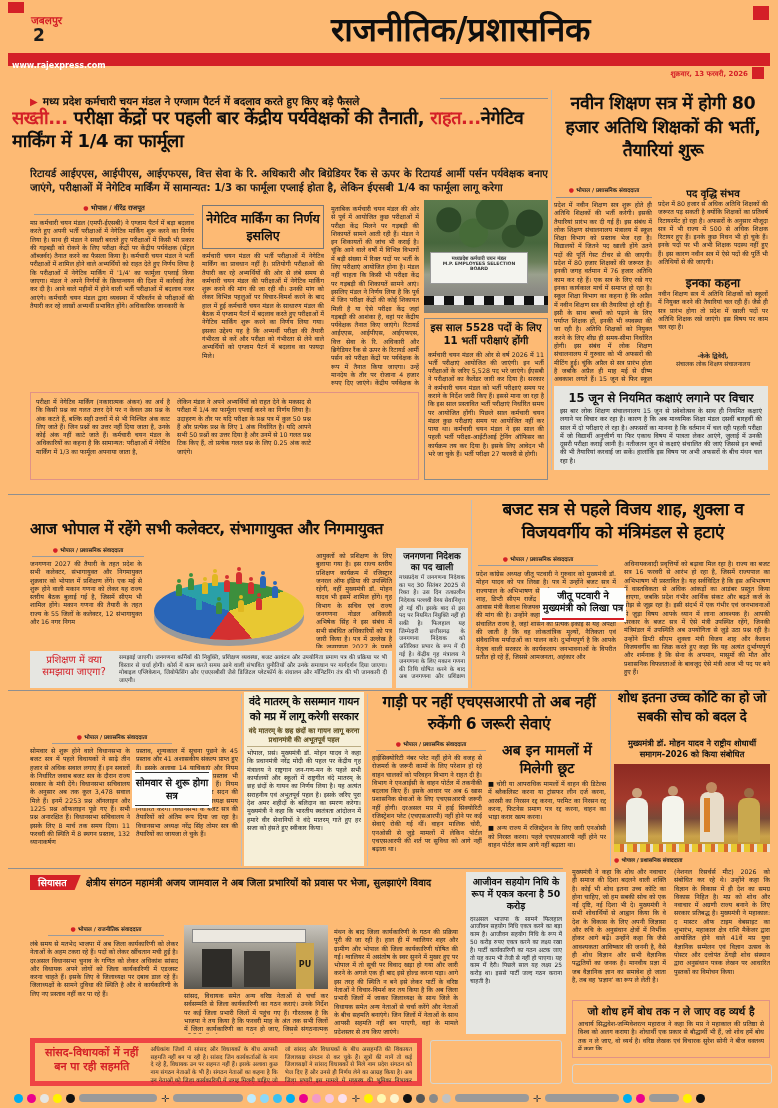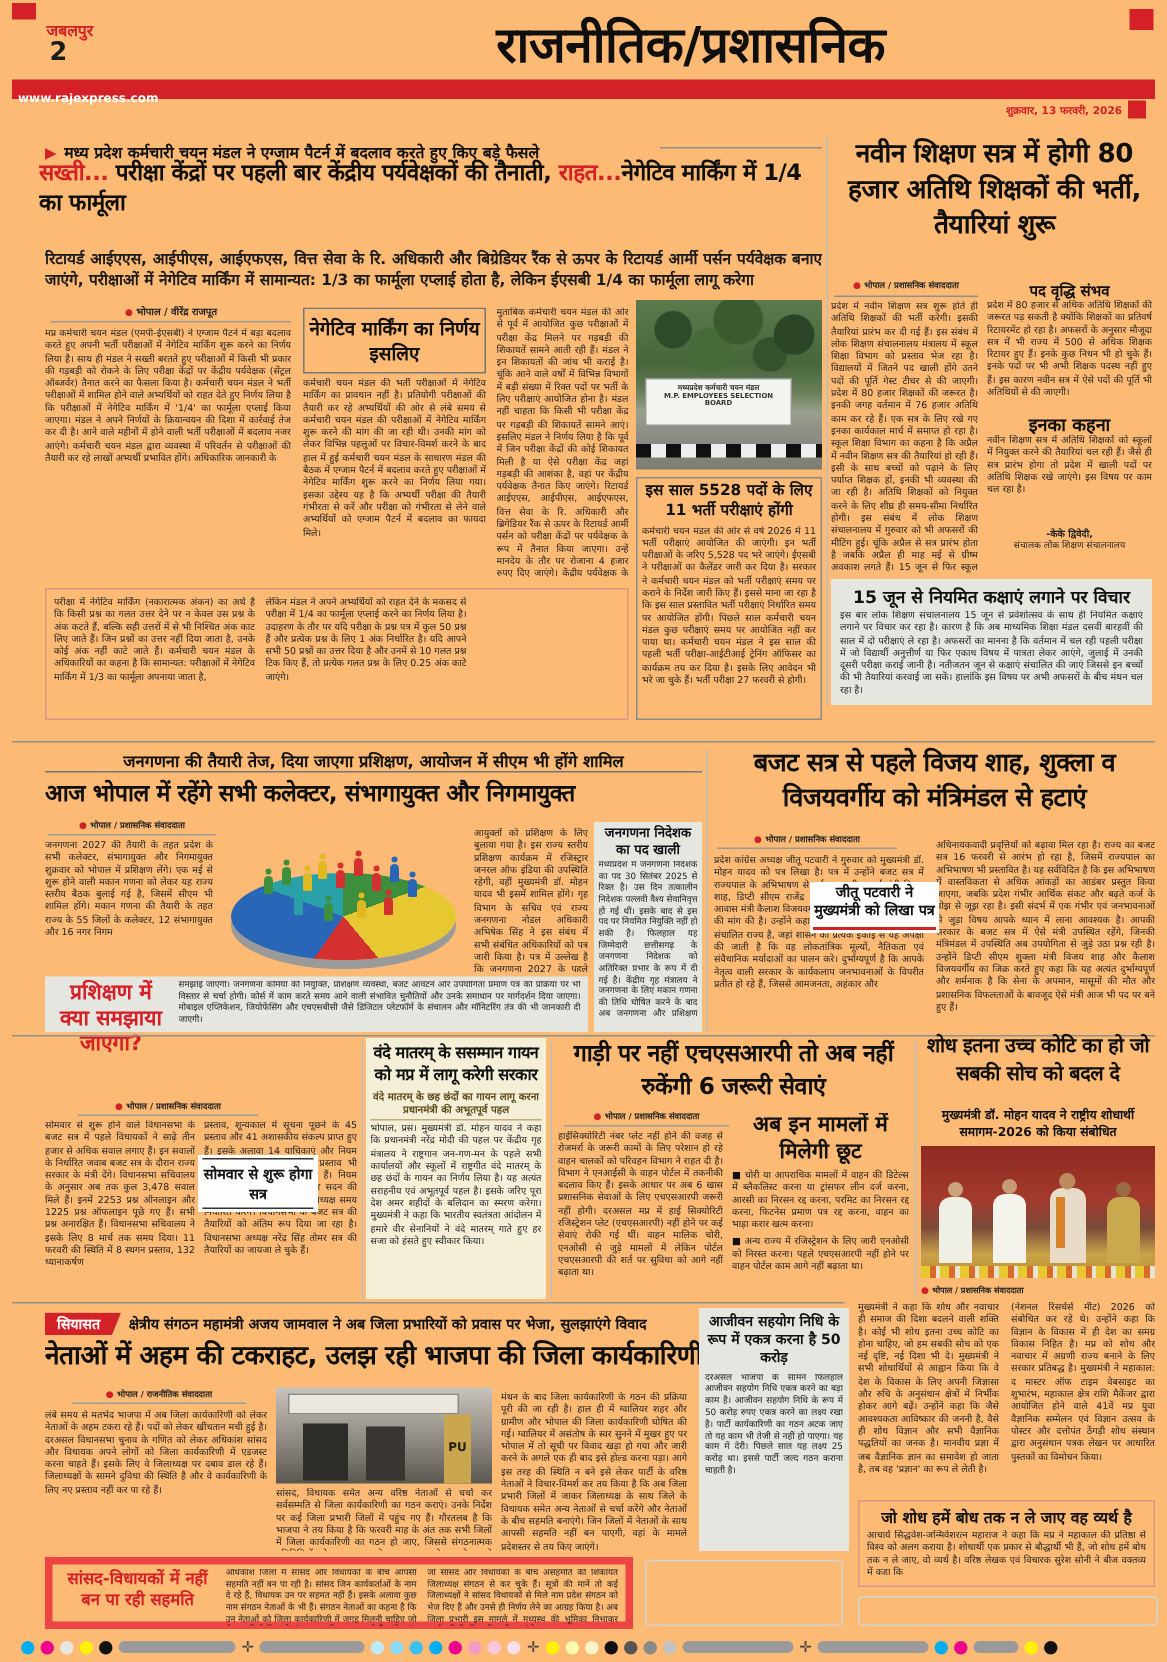--- a/index.html
+++ b/index.html
@@ -41,21 +41,21 @@
   </div>
   <div class="abs red" style="left:560px;top:69px;width:188px;text-align:right;font-size:7px;font-weight:bold;">शुक्रवार, 13 फरवरी, 2026</div>
   <div class="abs" style="left:752px;top:67px;width:12px;height:12px;background:#d42027;"></div>
 
   <div class="abs" style="left:30px;top:90px;width:518px;height:15px;">
     <span style="color:#d42027;font-size:10px;">▶</span>
     <span class="kicker" style="font-size:10.5px;">मध्य प्रदेश कर्मचारी चयन मंडल ने एग्जाम पैटर्न में बदलाव करते हुए किए बड़े फैसले</span>
   </div>
   <div class="abs hrule" style="left:440px;top:98px;width:108px;"></div>
 
-  <div class="abs headline ov" style="left:26px;top:106px;width:518px;height:58px;font-size:15px;line-height:1.3;">
+  <div class="abs headline ov" style="left:12px;top:106px;width:518px;height:58px;font-size:18px;line-height:1.3;">
     <span class="red">सख्ती...</span><span> परीक्षा केंद्रों पर पहली बार केंद्रीय पर्यवेक्षकों की तैनाती, </span><span class="red">राहत...</span><span>नेगेटिव मार्किंग में 1/4 का फार्मूला</span>
   </div>
   <div class="abs ov" style="left:30px;top:166px;width:518px;height:30px;font-size:10.3px;font-weight:bold;text-align:justify;line-height:1.4;">रिटायर्ड आईएएस, आईपीएस, आईएफएस, वित्त सेवा के रि. अधिकारी और बिग्रेडियर रैंक से ऊपर के रिटायर्ड आर्मी पर्सन पर्यवेक्षक बनाए जाएंगे, परीक्षाओं में नेगेटिव मार्किंग में सामान्यत: 1/3 का फार्मूला एप्लाई होता है, लेकिन ईएसबी 1/4 का फार्मूला लागू करेगा</div>
 
   <div class="abs byline" style="left:34px;top:203px;width:160px;">
     <span class="reddot">●</span> <span>भोपाल / वीरेंद्र राजपूत</span>
   </div>
   <div class="abs body-text ov" style="left:30px;top:219px;width:164px;height:168px;">मप्र कर्मचारी चयन मंडल (एमपी-ईएसबी) ने एग्जाम पैटर्न में बड़ा बदलाव करते हुए अपनी भर्ती परीक्षाओं में नेगेटिव मार्किंग शुरू करने का निर्णय लिया है। साथ ही मंडल ने सख्ती बरतते हुए परीक्षाओं में किसी भी प्रकार की गड़बड़ी को रोकने के लिए परीक्षा केंद्रों पर केंद्रीय पर्यवेक्षक (सेंट्रल ऑब्जर्वर) तैनात करने का फैसला किया है। कर्मचारी चयन मंडल ने भर्ती परीक्षाओं में शामिल होने वाले अभ्यर्थियों को राहत देते हुए निर्णय लिया है कि परीक्षाओं में नेगेटिव मार्किंग में '1/4' का फार्मूला एप्लाई किया जाएगा। मंडल ने अपने निर्णयों के क्रियान्वयन की दिशा में कार्रवाई तेज कर दी है। आने वाले महीनों में होने वाली भर्ती परीक्षाओं में बदलाव नजर आएंगे। कर्मचारी चयन मंडल द्वारा व्यवस्था में परिवर्तन से परीक्षाओं की तैयारी कर रहे लाखों अभ्यर्थी प्रभावित होंगे। अधिकारिक जानकारी के</div>
 
   <div class="abs ov" style="left:202px;top:205px;width:122px;height:182px;">
@@ -107,21 +107,20 @@
     <div style="font-weight:normal;font-size:6px;">संचालक लोक शिक्षण संचालनालय</div>
   </div>
 
   <div class="abs graybox ov" style="left:554px;top:386px;width:214px;height:84px;padding:4px 6px;box-sizing:border-box;">
     <div class="inset-title" style="font-size:11.5px;margin-bottom:2px;">15 जून से नियमित कक्षाएं लगाने पर विचार</div>
     <div class="body-text ov" style="height:58px;">इस बार लोक शिक्षण संचालनालय 15 जून से प्रवेशोत्सव के साथ ही नियमित कक्षाएं लगाने पर विचार कर रहा है। कारण है कि अब माध्यमिक शिक्षा मंडल दसवीं बारहवीं की साल में दो परीक्षाएं ले रहा है। अफसरों का मानना है कि वर्तमान में चल रही पहली परीक्षा में जो विद्यार्थी अनुत्तीर्ण या फिर एकाध विषय में पात्रता लेकर आएंगे, जुलाई में उनकी दूसरी परीक्षा कराई जानी है। नतीजतन जून से कक्षाएं संचालित की जाएं जिससे इन बच्चों की भी तैयारियां करवाई जा सकें। हालांकि इस विषय पर अभी अफसरों के बीच मंथन चल रहा है।</div>
   </div>
 
   <div class="abs hrule" style="left:8px;top:494px;width:762px;"></div>
 
-  <div class="abs kicker ov" style="left:30px;top:499px;width:438px;height:15px;font-size:11px;text-align:center;border-bottom:1px solid #777;">जनगणना की तैयारी तेज, दिया जाएगा प्रशिक्षण, आयोजन में सीएम भी होंगे शामिल</div>
   <div class="abs headline ov" style="left:30px;top:517px;width:438px;height:26px;font-size:15.5px;white-space:nowrap;">आज भोपाल में रहेंगे सभी कलेक्टर, संभागायुक्त और निगमायुक्त</div>
   <div class="abs byline" style="left:32px;top:546px;width:112px;">
     <span class="reddot">●</span> <span style="font-size:5.6px;">भोपाल / प्रशासनिक संवाददाता</span>
   </div>
   <div class="abs body-text ov" style="left:30px;top:560px;width:112px;height:88px;">जनगणना 2027 की तैयारी के तहत प्रदेश के सभी कलेक्टर, संभागायुक्त और निगमायुक्त शुक्रवार को भोपाल में प्रशिक्षण लेंगे। एक मई से शुरू होने वाली मकान गणना को लेकर यह राज्य स्तरीय बैठक बुलाई गई है, जिसमें सीएम भी शामिल होंगे। मकान गणना की तैयारी के तहत राज्य के 55 जिलों के कलेक्टर, 12 संभागायुक्त और 16 नगर निगम</div>
 
   <div class="abs ov" style="left:146px;top:552px;width:166px;height:96px;">
     <div class="abs" style="left:8px;top:30px;width:150px;height:58px;border-radius:50%;background:conic-gradient(#3d8f3d 0 70deg,#e8c832 70deg 140deg,#d43030 140deg 215deg,#2a66b8 215deg 290deg,#2aa0a8 290deg 360deg);box-shadow:0 6px 0 #9a9a9a;"></div>
     <div class="person" style="left:30px;top:32px;background:#3d8f3d;"></div>
     <div class="person" style="left:42px;top:26px;background:#3d8f3d;"></div>
@@ -139,21 +138,21 @@
   </div>
 
   <div class="abs body-text ov" style="left:316px;top:552px;width:76px;height:96px;">आयुक्तों को प्रशिक्षण के लिए बुलाया गया है। इस राज्य स्तरीय प्रशिक्षण कार्यक्रम में रजिस्ट्रार जनरल ऑफ इंडिया की उपस्थिति रहेगी, वहीं मुख्यमंत्री डॉ. मोहन यादव भी इसमें शामिल होंगे। गृह विभाग के सचिव एवं राज्य जनगणना नोडल अधिकारी अभिषेक सिंह ने इस संबंध में सभी संबंधित अधिकारियों को पत्र जारी किया है। पत्र में उल्लेख है कि जनगणना 2027 के पहले चरण के अंतर्गत 13 फरवरी को प्रशिक्षण आयोजित किया जाएगा। पहले चरण में मकानों की गणना का कार्य एक मई से शुरू होना प्रस्तावित है।</div>
 
   <div class="abs graybox ov" style="left:396px;top:548px;width:72px;height:140px;padding:3px;box-sizing:border-box;">
     <div class="inset-title" style="font-size:8.8px;line-height:1.2;margin-bottom:2px;">जनगणना निदेशक का पद खाली</div>
     <div class="body-text ov" style="font-size:5.8px;height:104px;">मध्यप्रदेश में जनगणना निदेशक का पद 30 सितंबर 2025 से रिक्त है। उस दिन तत्कालीन निदेशक पल्लवी वैश्य सेवानिवृत्त हो गई थीं। इसके बाद से इस पद पर नियमित नियुक्ति नहीं हो सकी है। फिलहाल यह जिम्मेदारी छत्तीसगढ़ के जनगणना निदेशक को अतिरिक्त प्रभार के रूप में दी गई है। केंद्रीय गृह मंत्रालय ने जनगणना के लिए मकान गणना की तिथि घोषित करने के बाद अब जनगणना और प्रशिक्षण कार्यक्रम की भी रूपरेखा जारी कर दी है।</div>
   </div>
 
   <div class="abs graybox" style="left:30px;top:651px;width:362px;height:37px;display:flex;gap:6px;padding:3px 5px;box-sizing:border-box;">
-    <div class="red" style="width:78px;font-size:14px;font-weight:bold;text-align:center;line-height:1.2;">प्रशिक्षण में क्या समझाया जाएगा?</div>
+    <div class="red" style="width:78px;font-size:10px;font-weight:normal;text-align:center;line-height:1.2;">प्रशिक्षण में क्या समझाया जाएगा?</div>
     <div class="body-text ov" style="flex:1;height:29px;font-size:5.8px;">समझाई जाएगी। जनगणना कर्मियों की नियुक्ति, प्रशिक्षण व्यवस्था, बजट आवंटन और उपयोगिता प्रमाण पत्र की प्रक्रिया पर भी विस्तार से चर्चा होगी। कोर्स में काम करते समय आने वाली संभावित चुनौतियों और उनके समाधान पर मार्गदर्शन दिया जाएगा। मोबाइल एप्लिकेशन, जियोफेंसिंग और एचएसबीसी जैसे डिजिटल प्लेटफॉर्म के संचालन और मॉनिटरिंग तंत्र की भी जानकारी दी जाएगी।</div>
   </div>
 
   <div class="abs vrule" style="left:471px;top:500px;height:188px;"></div>
   <div class="abs headline ov" style="left:476px;top:498px;width:294px;height:54px;font-size:17px;line-height:1.35;text-align:center;">बजट सत्र से पहले विजय शाह, शुक्ला व विजयवर्गीय को मंत्रिमंडल से हटाएं</div>
   <div class="abs byline" style="left:478px;top:555px;width:120px;">
     <span class="reddot">●</span> <span style="font-size:5.6px;">भोपाल / प्रशासनिक संवाददाता</span>
   </div>
   <div class="abs body-text ov" style="left:476px;top:570px;width:140px;height:118px;">प्रदेश कांग्रेस अध्यक्ष जीतू पटवारी ने गुरुवार को मुख्यमंत्री डॉ. मोहन यादव को पत्र लिखा है। पत्र में उन्होंने बजट सत्र में राज्यपाल के अभिभाषण से पूर्व जनजातीय कार्य मंत्री विजय शाह, डिप्टी सीएम राजेंद्र शुक्ला और नगरीय विकास एवं आवास मंत्री कैलाश विजयवर्गीय को मंत्रिमंडल से बर्खास्त करने की मांग की है। उन्होंने कहा कि मप्र एक लोकतांत्रिक रूप से संचालित राज्य है, जहां शासन की प्रत्येक इकाई से यह अपेक्षा की जाती है कि वह लोकतांत्रिक मूल्यों, नैतिकता एवं संवैधानिक मर्यादाओं का पालन करे। दुर्भाग्यपूर्ण है कि आपके नेतृत्व वाली सरकार के कार्यकलाप जनभावनाओं के विपरीत प्रतीत हो रहे हैं, जिससे आमजनता, अहंकार और</div>
   <div class="abs body-text ov" style="left:624px;top:560px;width:146px;height:128px;">अधिनायकवादी प्रवृत्तियों को बढ़ावा मिल रहा है। राज्य का बजट सत्र 16 फरवरी से आरंभ हो रहा है, जिसमें राज्यपाल का अभिभाषण भी प्रस्तावित है। यह सर्वविदित है कि इस अभिभाषण में वास्तविकता से अधिक आंकड़ों का आडंबर प्रस्तुत किया जाएगा, जबकि प्रदेश गंभीर आर्थिक संकट और बढ़ते कर्ज के बोझ से जूझ रहा है। इसी संदर्भ में एक गंभीर एवं जनभावनाओं से जुड़ा विषय आपके ध्यान में लाना आवश्यक है। आपकी सरकार के बजट सत्र में ऐसे मंत्री उपस्थित रहेंगे, जिनकी मंत्रिमंडल में उपस्थिति अब उपयोगिता से जुड़े उठा प्रश्न रही है। उन्होंने डिप्टी सीएम शुक्ला मंत्री विजय शाह और कैलाश विजयवर्गीय का जिक्र करते हुए कहा कि यह अत्यंत दुर्भाग्यपूर्ण और शर्मनाक है कि सेना के अपमान, मासूमों की मौत और प्रशासनिक विफलताओं के बावजूद ऐसे मंत्री आज भी पद पर बने हुए हैं।</div>
@@ -216,21 +215,20 @@
   <div class="abs body-text ov" style="left:674px;top:868px;width:96px;height:128px;">(नेशनल रिसर्चर्स मीट) 2026 को संबोधित कर रहे थे। उन्होंने कहा कि विज्ञान के विकास में ही देश का समग्र विकास निहित है। मप्र को शोध और नवाचार में अग्रणी राज्य बनाने के लिए सरकार प्रतिबद्ध है। मुख्यमंत्री ने महाकाल: द मास्टर ऑफ टाइम वेबसाइट का शुभारंभ, महाकाल क्षेत्र राशि मैकेंजर द्वारा आयोजित होने वाले 41वें मप्र युवा वैज्ञानिक सम्मेलन एवं विज्ञान उत्सव के पोस्टर और दत्तोपंत ठेंगड़ी शोध संस्थान द्वारा अनुसंधान पत्रक लेखन पर आधारित पुस्तकों का विमोचन किया।</div>
   <div class="abs ov" style="left:572px;top:1000px;width:198px;height:58px;border:1px solid #e09286;padding:3px 5px;box-sizing:border-box;">
     <div class="red inset-title" style="font-size:10.5px;margin-bottom:2px;">जो शोध हमें बोध तक न ले जाए वह व्यर्थ है</div>
     <div class="body-text ov" style="height:30px;">आचार्य सिद्धवेश-जन्मिवेशरत्न महाराज ने कहा कि मप्र ने महाकाल की प्रतिष्ठा से विश्व को अलग कराया है। शोधार्थी एक प्रकार से बौद्धार्थी भी हैं, जो शोध हमें बोध तक न ले जाए, वो व्यर्थ है। वरिष्ठ लेखक एवं विचारक सुरेश सोनी ने बीज वक्तव्य में कहा कि</div>
   </div>
 
   <div class="abs" style="left:30px;top:871px;width:438px;height:16px;">
     <span style="display:inline-block;background:#d42027;color:#fff;font-weight:bold;font-size:9.5px;padding:1px 14px 1px 8px;clip-path:polygon(0 0,100% 0,88% 100%,0 100%);">सियासत</span>
     <span class="kicker" style="font-size:9.6px;">क्षेत्रीय संगठन महामंत्री अजय जामवाल ने अब जिला प्रभारियों को प्रवास पर भेजा, सुलझाएंगे विवाद</span>
   </div>
-  <div class="abs headline ov" style="left:30px;top:890px;width:438px;height:30px;font-size:17.5px;white-space:nowrap;">नेताओं में अहम की टकराहट, उलझ रही भाजपा की जिला कार्यकारिणी</div>
   <div class="abs byline" style="left:48px;top:925px;width:116px;">
     <span class="reddot">●</span> <span style="font-size:5.6px;">भोपाल / राजनीतिक संवाददाता</span>
   </div>
   <div class="abs body-text ov" style="left:30px;top:940px;width:148px;height:94px;">लंबे समय से मतभेद भाजपा में अब जिला कार्यकारिणी को लेकर नेताओं के अहम टकरा रहे हैं। पदों को लेकर खींचतान मची हुई है। दरअसल विधानसभा चुनाव के गणित को लेकर अधिकांश सांसद और विधायक अपने लोगों को जिला कार्यकारिणी में एडजस्ट करना चाहते हैं। इसके लिए वे जिलाध्यक्ष पर दबाव डाल रहे हैं। जिलाध्यक्षों के सामने दुविधा की स्थिति है और वे कार्यकारिणी के लिए नए प्रस्ताव नहीं कर पा रहे हैं।</div>
 
   <div class="abs ov" style="left:184px;top:925px;width:144px;height:64px;background:linear-gradient(180deg,#c8c4bc 0%,#a8a49a 30%,#7e7a72 70%,#5a5750 100%);">
     <div class="abs" style="left:8px;top:4px;width:112px;height:12px;background:#ece8e0;border:1px solid #888;"></div>
     <div class="abs" style="left:18px;top:24px;width:30px;height:38px;background:#2e2c28;"></div>
     <div class="abs" style="left:60px;top:26px;width:26px;height:36px;background:#3a3732;"></div>
     <div class="abs" style="left:112px;top:18px;width:18px;height:46px;background:#caa64e;color:#241f16;font-size:8px;font-weight:bold;text-align:center;line-height:44px;">PU</div>

